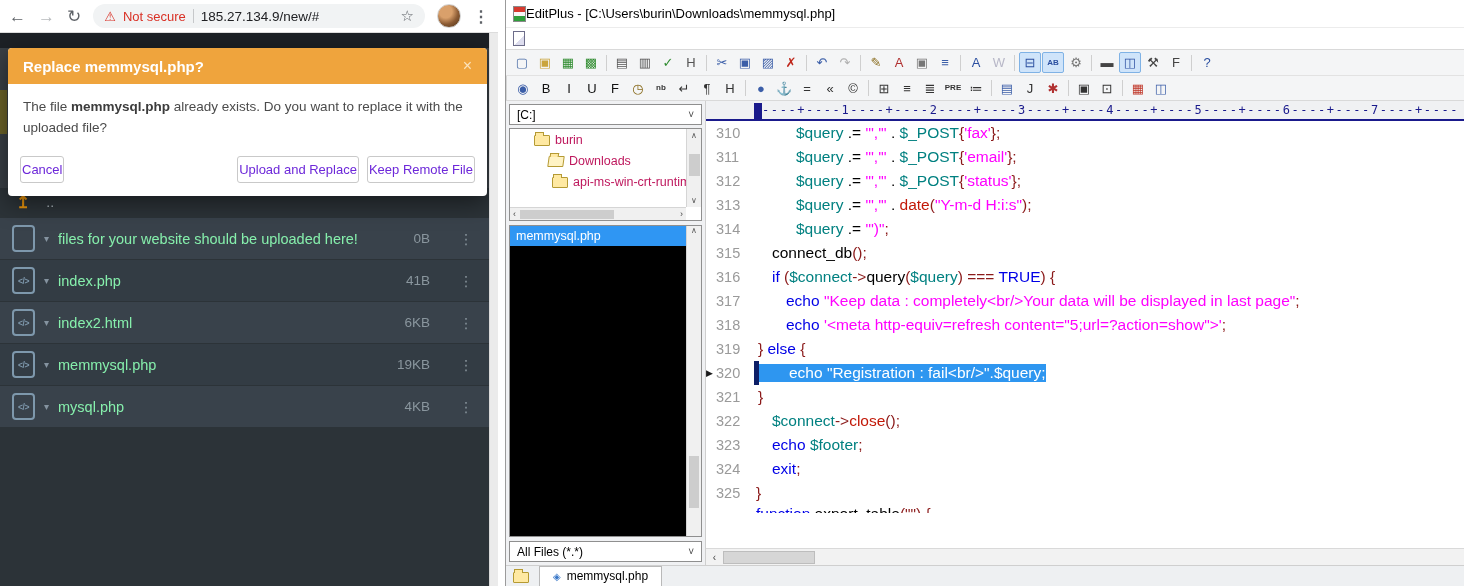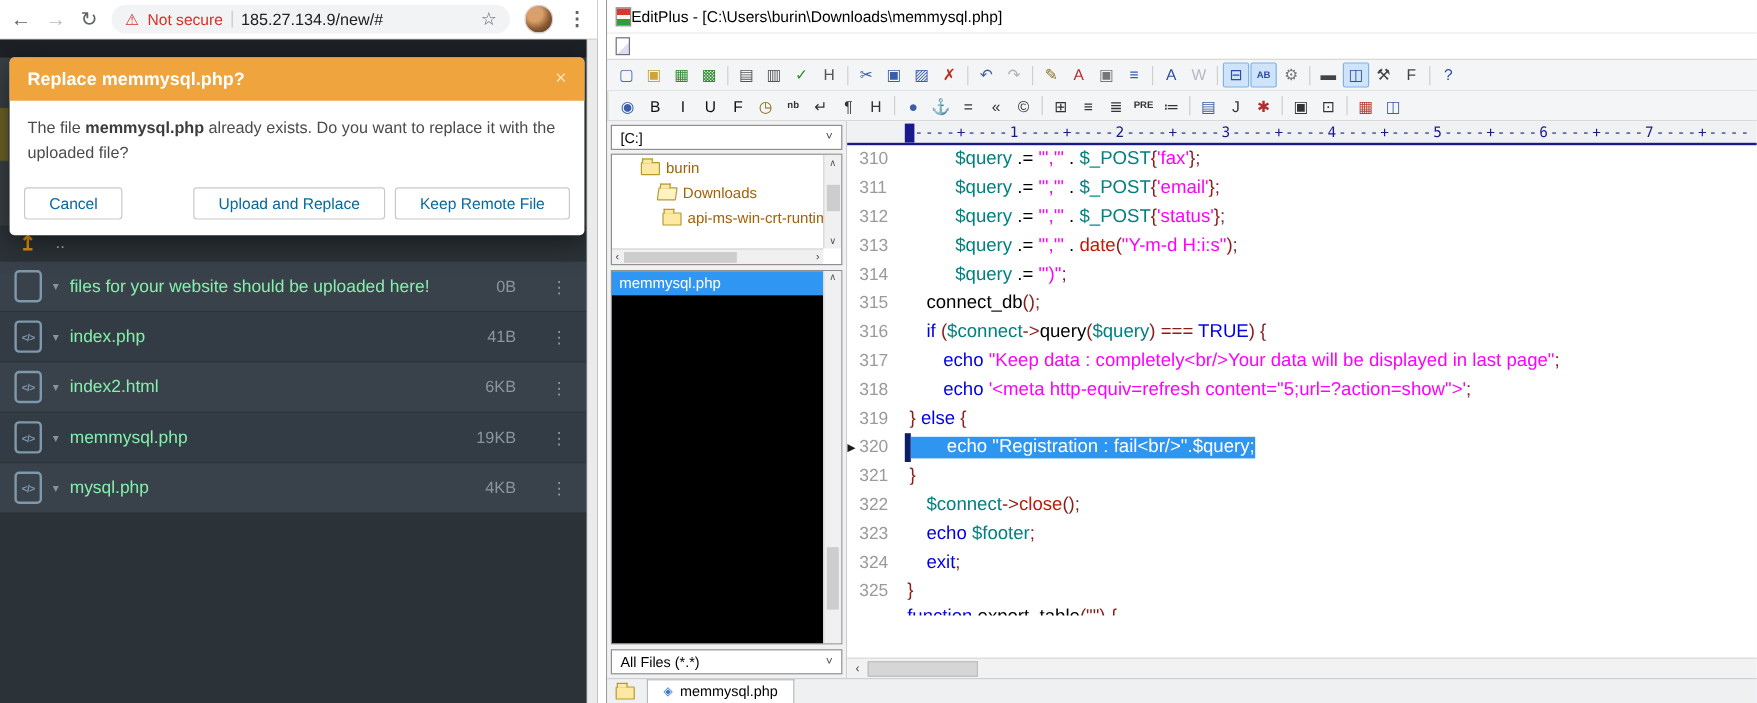--- a/index.html
+++ b/index.html
@@ -38,21 +38,21 @@
   .fsize{margin-left:auto;color:#8a969e;font-size:13.5px;flex:none}
   .fdots{color:#8a969e;font-size:14px;margin:0 4px 0 20px;flex:none}
 
   .modal{position:absolute;left:8px;right:2px;top:15px;border-radius:4px;box-shadow:0 6px 24px rgba(0,0,0,.5);background:#fff}
   .mhead{background:#efa43d;border-radius:4px 4px 0 0;padding:9px 15px;display:flex;align-items:center}
   .mtitle{color:#fff;font-weight:bold;font-size:15px}
   .mclose{margin-left:auto;color:#fbe3bd;font-size:16px}
   .mbody{padding:13px 15px 6px;color:#4b4b4b;font-size:13.5px;line-height:1.55}
   .mbody b{color:#3c3c3c}
   .mfoot{padding:11px 12px 13px;display:flex;align-items:center;gap:8px}
-  .btn{border:1px solid #c9c9c9;border-radius:3px;background:#fff;color:#0369a1;font-size:13px;padding:5px 20px;white-space:nowrap}
+  .btn{border:1px solid #c9c9c9;border-radius:3px;background:#fff;color:#6d28d9;font-size:13px;padding:5px 1px;white-space:nowrap}
   .btn.first{margin-right:auto}
 
   
   .gap{width:7px;background:#fff}
 
   
   .right{flex:1;display:flex;flex-direction:column;background:#f2f3f5;border-left:1px solid #9b9b9b;min-width:0}
   .titlebar{height:27px;background:#fff;display:flex;align-items:center;padding:0 7px;flex:none}
   .ep-logo{width:13px;height:16px;border:1px solid #8a8a8a;background:linear-gradient(180deg,#d63a2f 0 38%,#f6f6f6 38% 66%,#2e9e3a 66% 100%);flex:none}
   .title-text{flex:1;text-align:left;font-size:13px;color:#000;white-space:nowrap;overflow:hidden}
@@ -71,21 +71,21 @@
   .tabs{width:199px;display:flex;align-items:flex-end;padding-left:5px;flex:none}
   .tab{font-size:12px;padding:3px 11px 4px;border:1px solid #a9a9a9;border-bottom:none;background:#e2e2e2;border-radius:2px 2px 0 0;color:#222}
   .tab.active{background:#fff;padding:4px 11px 5px;position:relative;z-index:2}
   .toolbar2{flex:1;height:100%;display:flex;align-items:center;gap:1px;padding:0 5px;background:#f4f5f6;border-bottom:1px solid #d9d9d9;border-left:1px solid #d5d5d5;overflow:hidden}
 
   .main{flex:1;display:flex;min-height:0}
   .sidebar{width:200px;background:#f0f1f3;border-right:1px solid #cfcfcf;display:flex;flex-direction:column;padding:3px 3px 2px;flex:none}
   .dd{height:21px;border:1px solid #8f8f8f;background:#fff;display:flex;align-items:center;font-size:12px;padding:0 7px;flex:none}
   .dd .dc{margin-left:auto;color:#444;font-size:10px}
   .treebox{height:93px;border:1px solid #8f8f8f;background:#fff;position:relative;margin-top:3px;flex:none;overflow:hidden}
-  .trow{display:flex;align-items:center;height:21px;gap:5px;font-size:12.5px;color:#a16207;padding-top:1px}
+  .trow{display:flex;align-items:center;height:21px;gap:5px;font-size:12.5px;color:#be185d;padding-top:1px}
   .fold{width:16px;height:11px;background:#ffe9a2;border:1px solid #b59a33;border-radius:1px;position:relative;flex:none}
   .fold:before{content:"";position:absolute;top:-4px;left:0;width:7px;height:3px;background:#ffe9a2;border:1px solid #b59a33;border-bottom:none}
   .fold.open{background:#fff3c4;transform:skewX(-8deg)}
   .tree-vscroll{position:absolute;right:0;top:0;bottom:13px;width:15px;background:#f0f0f0;border-left:1px solid #d5d5d5;display:flex;flex-direction:column;align-items:center;font-size:8px;color:#555}
   .tree-vscroll .thumb{width:11px;height:22px;background:#cdcdcd;margin-top:14px}
   .tree-vscroll .sa{padding-top:2px}
   .tree-vscroll .sb{margin-top:auto;padding-bottom:2px}
   .tree-hscroll{position:absolute;left:0;right:15px;bottom:0;height:13px;background:#f0f0f0;border-top:1px solid #d5d5d5;display:flex;align-items:center;font-size:9px;color:#444;padding:0 3px}
   .tree-hscroll .thumb{height:9px;width:55%;background:#cdcdcd;margin-left:4px}
   .tree-hscroll .re{margin-left:auto}

